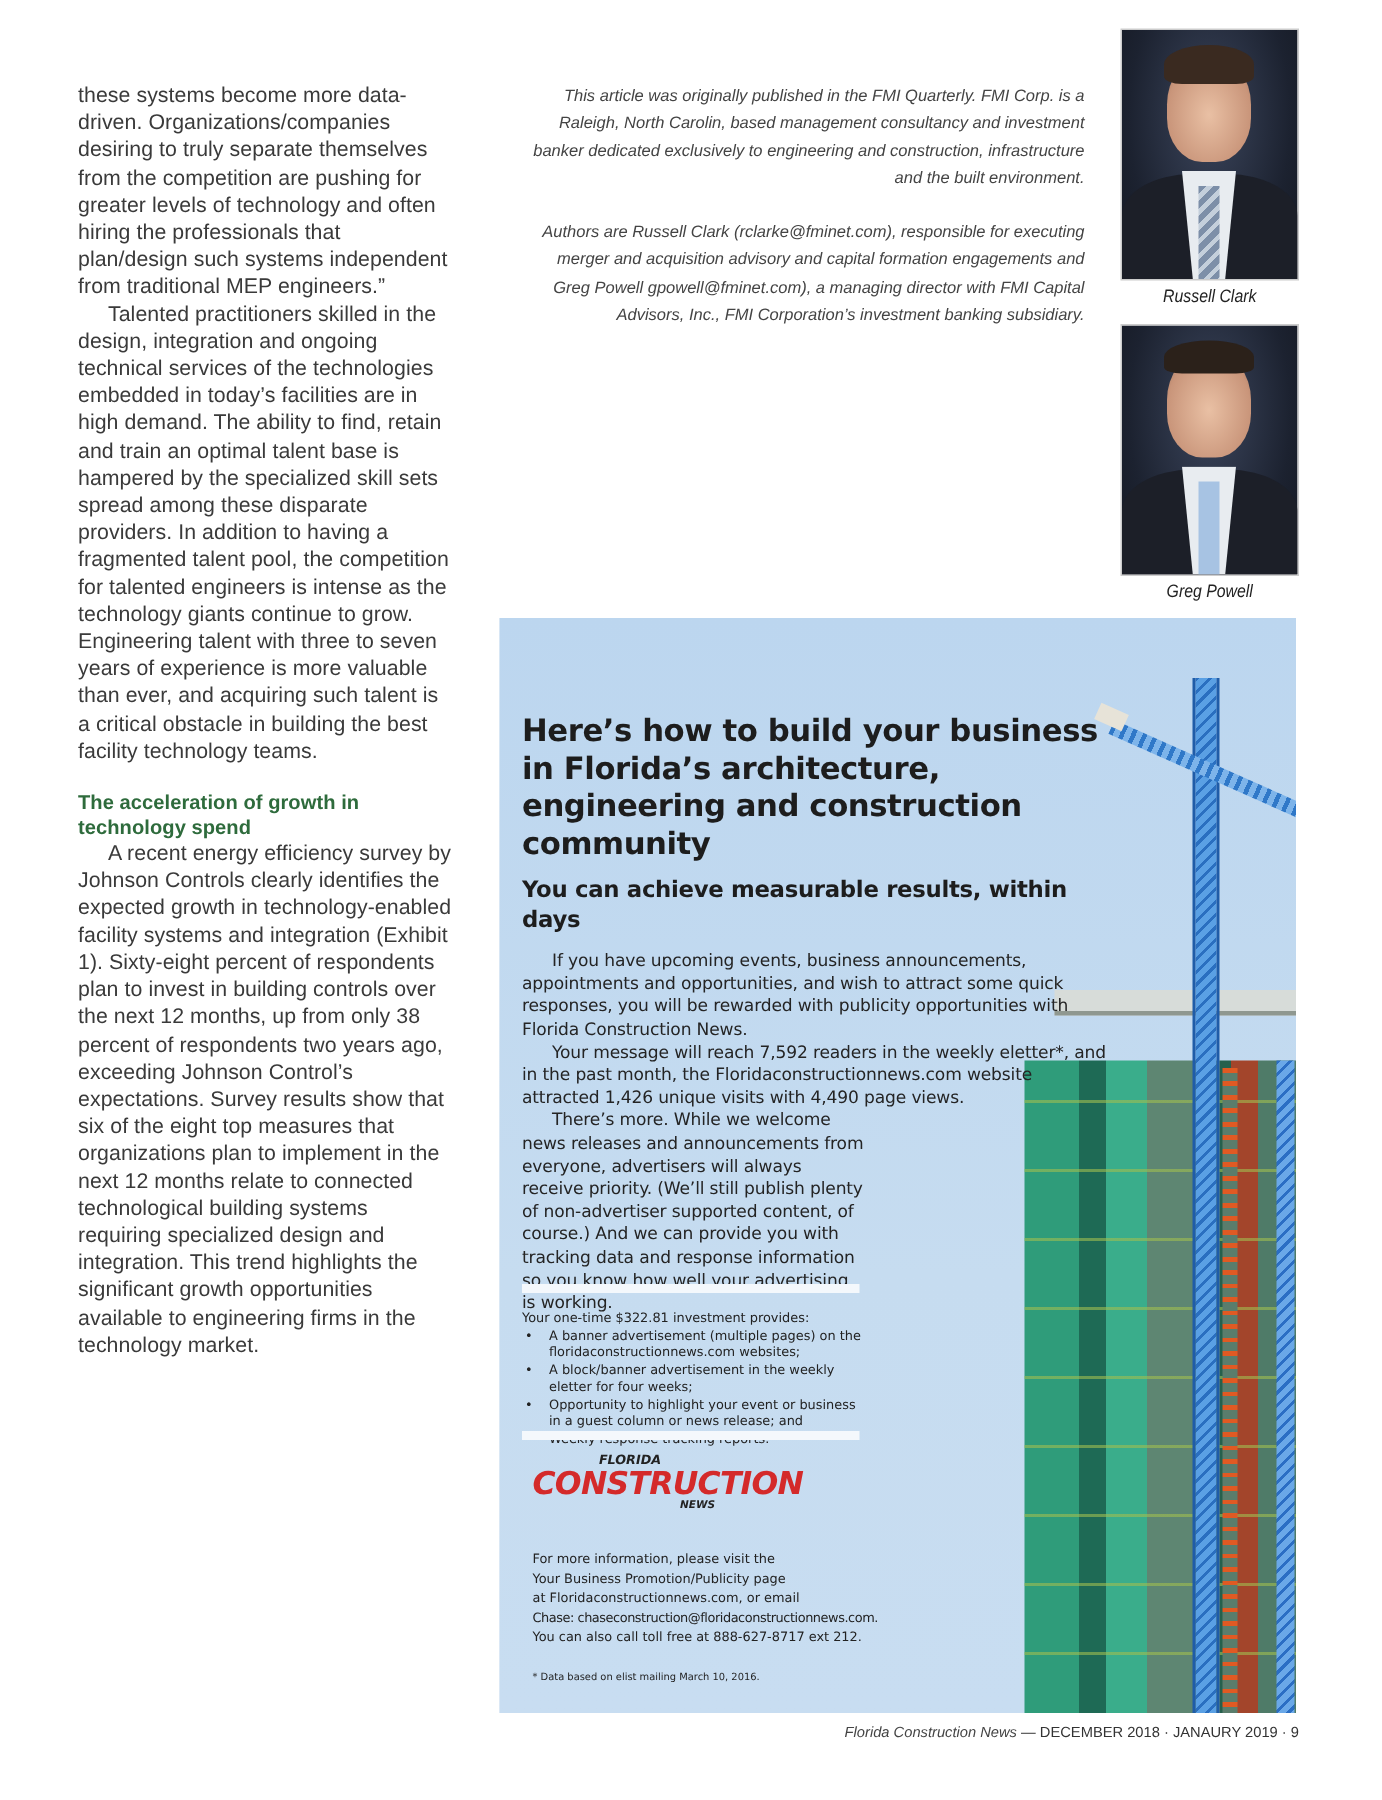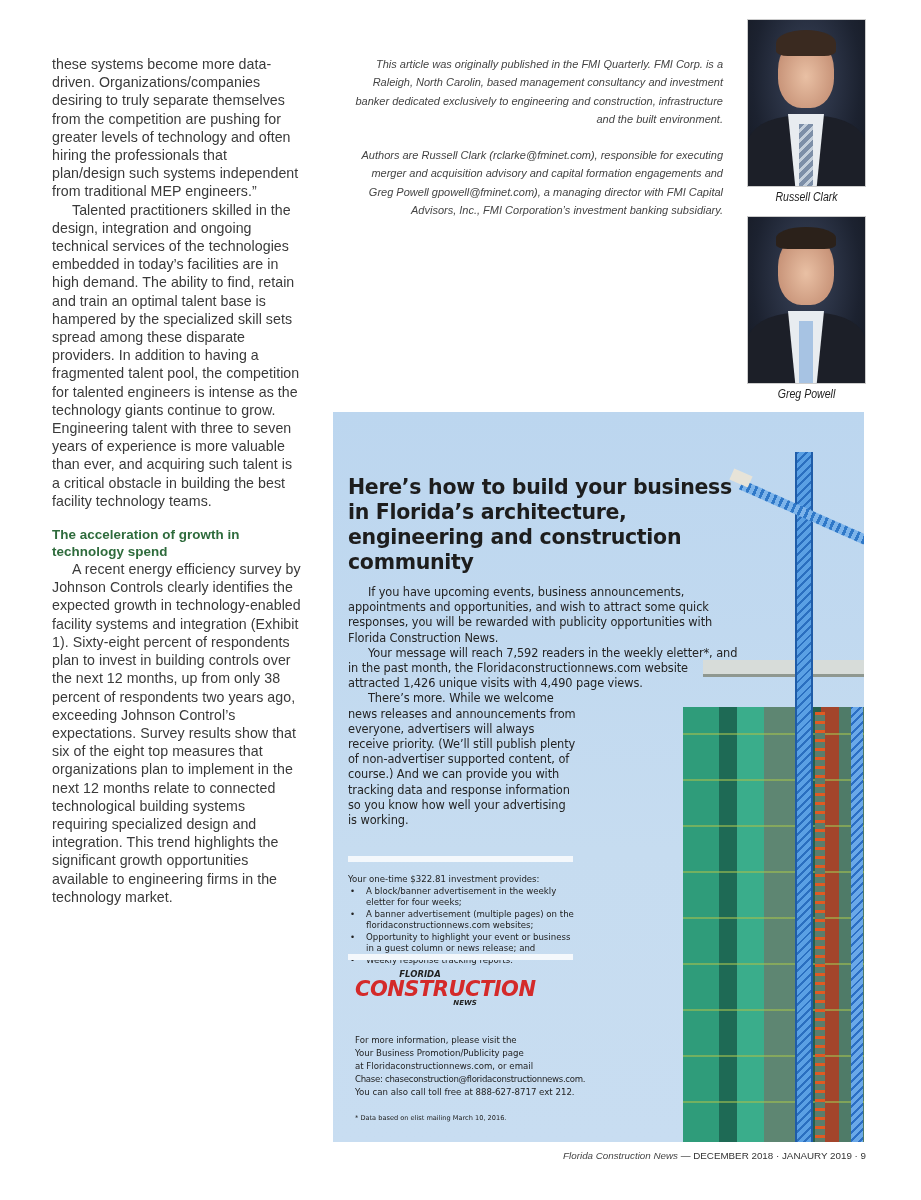--- a/index.html
+++ b/index.html
@@ -179,33 +179,34 @@
   <div class="building"></div>
   <div class="building-top"></div>
   <div class="hoist-orange"></div>
   <div class="crane-mast"></div>
   <div class="crane-jib"></div>
   <div class="counterweight"></div>
   <div class="hoist-blue"></div>
 
   <div class="ad-content">
     <h2>Here’s how to build your business in Florida’s architecture, engineering and construction community</h2>
+    <h4>You can achieve measurable results, within days</h4>
     <div class="body">
       <p class="indent">If you have upcoming events, business announcements, appointments and opportunities, and wish to attract some quick responses, you will be rewarded with publicity opportunities with Florida Construction News.</p>
       <p class="indent">Your message will reach 7,592 readers in the weekly eletter*, and in the past month, the Floridaconstructionnews.com website attracted 1,426 unique visits with 4,490 page views.</p>
       <p class="indent narrow">There’s more. While we welcome news releases and announcements from everyone, advertisers will always receive priority. (We’ll still publish plenty of non-advertiser supported content, of course.) And we can provide you with tracking data and response information so you know how well your advertising is working.</p>
     </div>
   </div>
 
   <div class="divider" style="top:444px;"></div>
   <div class="offer">
     <div>Your one-time $322.81 investment provides:</div>
     <ul>
+      <li>A banner advertisement (multiple pages) on the floridaconstructionnews.com websites;</li>
       <li>A block/banner advertisement in the weekly eletter for four weeks;</li>
-      <li>A banner advertisement (multiple pages) on the floridaconstructionnews.com websites;</li>
       <li>Opportunity to highlight your event or business in a guest column or news release; and</li>
       <li>Weekly response tracking reports.</li>
     </ul>
   </div>
   <div class="divider" style="top:542px;"></div>
 
   <div class="logo">
     <div class="fl">FLORIDA</div>
     <div class="cn">CONSTRUCTION</div>
     <div class="nw">NEWS</div>

